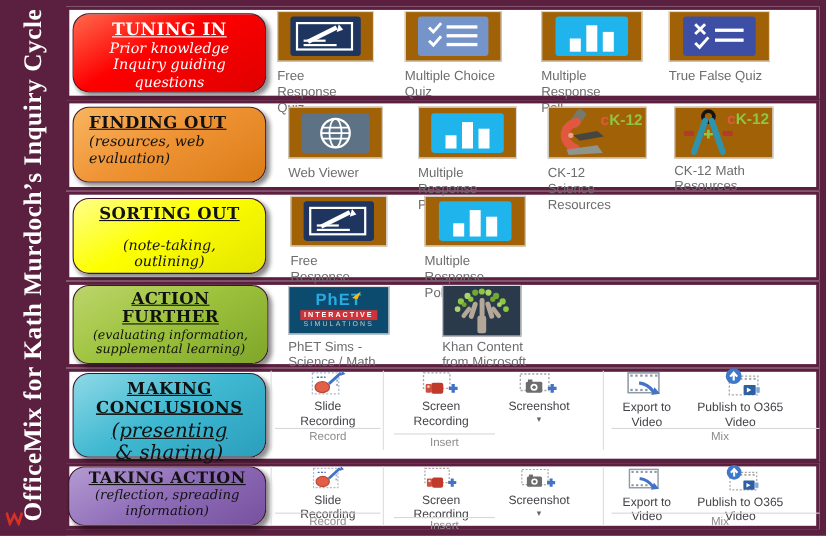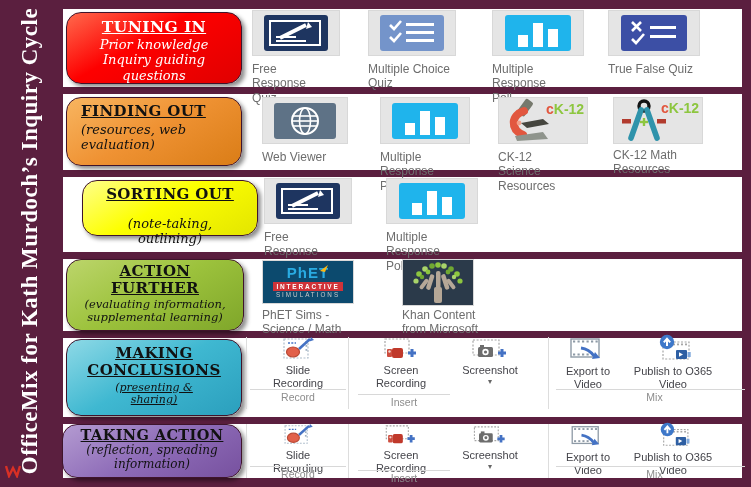--- a/index.html
+++ b/index.html
@@ -11,29 +11,29 @@
           white-space:nowrap;color:#ffffff;font-family:"Liberation Serif","DejaVu Serif",serif;
           font-weight:bold;font-size:23px;letter-spacing:.5px;}
   .corner-mark{position:absolute;left:5px;top:464px;}
   
   .row{position:absolute;left:60px;width:685px;background:#ffffff;border:3px solid #5b1f3f;box-sizing:border-box;}
   
   .stage{position:absolute;border:1px solid #3f142b;border-radius:15px;box-sizing:border-box;
          text-align:center;font-family:"DejaVu Serif","Liberation Serif",serif;
          box-shadow:3px 3px 4px rgba(0,0,0,.45);padding-top:5px;}
   .stage-title{font-weight:bold;font-size:15px;text-decoration:underline;letter-spacing:.4px;line-height:1.12;}
-  .stage-sub{font-style:italic;font-size:11px;line-height:1.16;margin-top:2px;}
+  .stage-sub{font-style:italic;font-size:18px;line-height:1.16;margin-top:2px;}
   .stage-red{background:linear-gradient(150deg,#ff6a4d 0%,#fe0000 42%,#e00000 100%);color:#ffffff;}
   .stage-orange{background:linear-gradient(150deg,#f8b560 0%,#ef9233 48%,#da7d17 100%);color:#111;}
   .stage-yellow{background:linear-gradient(150deg,#ffff8a 0%,#fdff00 45%,#e3e500 100%);color:#111;}
   .stage-green{background:linear-gradient(150deg,#bcd56b 0%,#9cc23c 48%,#7fa62a 100%);color:#111;}
   .stage-teal{background:linear-gradient(150deg,#8ed9e6 0%,#3fb8d1 48%,#2b9fbd 100%);color:#111;text-decoration:underline;}
   .stage-purple{background:linear-gradient(150deg,#b49bd1 0%,#8e6cb8 50%,#77519f 100%);color:#111;}
   
-  .tile{position:absolute;background:#e5e5e5;border:1px solid #d8d8d8;box-sizing:border-box;
+  .tile{position:absolute;background:#a16207;border:1px solid #d8d8d8;box-sizing:border-box;
         display:flex;align-items:center;justify-content:center;}
   .irect{display:flex;align-items:center;justify-content:center;border-radius:3px;}
   .tlabel{position:absolute;color:#6d6d6d;font-size:12px;line-height:1.2;}
   .phet-tile{background:#0c4a6e;flex-direction:column;}
   .phet-name{color:#29abe2;font-weight:bold;font-size:15px;letter-spacing:1px;line-height:1;position:relative;}
   .phet-arrow{position:absolute;top:3px;right:24px;}
   .phet-bar{background:#cf3339;color:#fff;font-size:6.5px;font-weight:bold;letter-spacing:1.8px;
             padding:1px 3px;margin-top:2px;line-height:1.1;}
   .phet-sims{color:#c9c9c9;font-size:6.3px;letter-spacing:2px;margin-top:1px;line-height:1.1;}
   .khan-tile{background:#2b3a4a;}
@@ -66,21 +66,21 @@
   <div class="row" style="top:421px;height:60px"></div>
 
   <div class="stage stage-red" style="left:66px;top:12px;width:176px;height:72px">
     <div class="stage-title" style="font-size:15.5px">TUNING IN</div>
     <div class="stage-sub" style="font-size:13px;max-width:150px;margin:2px auto 0">Prior knowledge Inquiry guiding questions</div>
   </div>
   <div class="stage stage-orange" style="left:66px;top:97px;width:176px;height:69px;text-align:left;padding-left:14px">
     <div class="stage-title">FINDING OUT</div>
     <div class="stage-sub" style="font-size:13px;max-width:135px">(resources, web evaluation)</div>
   </div>
-  <div class="stage stage-yellow" style="left:82px;top:180px;width:176px;height:56px">
+  <div class="stage stage-yellow" style="left:66px;top:180px;width:176px;height:69px">
     <div class="stage-title">SORTING OUT</div>
     <div class="stage-sub" style="font-size:13px;max-width:110px;margin:13px auto 0">(note-taking, outlining)</div>
   </div>
   <div class="stage stage-green" style="left:66px;top:259px;width:178px;height:72px;padding-top:3px">
     <div class="stage-title" style="max-width:100px;margin:0 auto">ACTION FURTHER</div>
     <div class="stage-sub" style="font-size:11.5px;max-width:172px;margin:1px auto 0">(evaluating information, supplemental learning)</div>
   </div>
   <div class="stage stage-teal" style="left:66px;top:339px;width:176px;height:77px">
     <div class="stage-title" style="max-width:150px;margin:0 auto">MAKING CONCLUSIONS</div>
     <div class="stage-sub" style="max-width:115px;margin:3px auto 0">(presenting &amp; sharing)</div>

